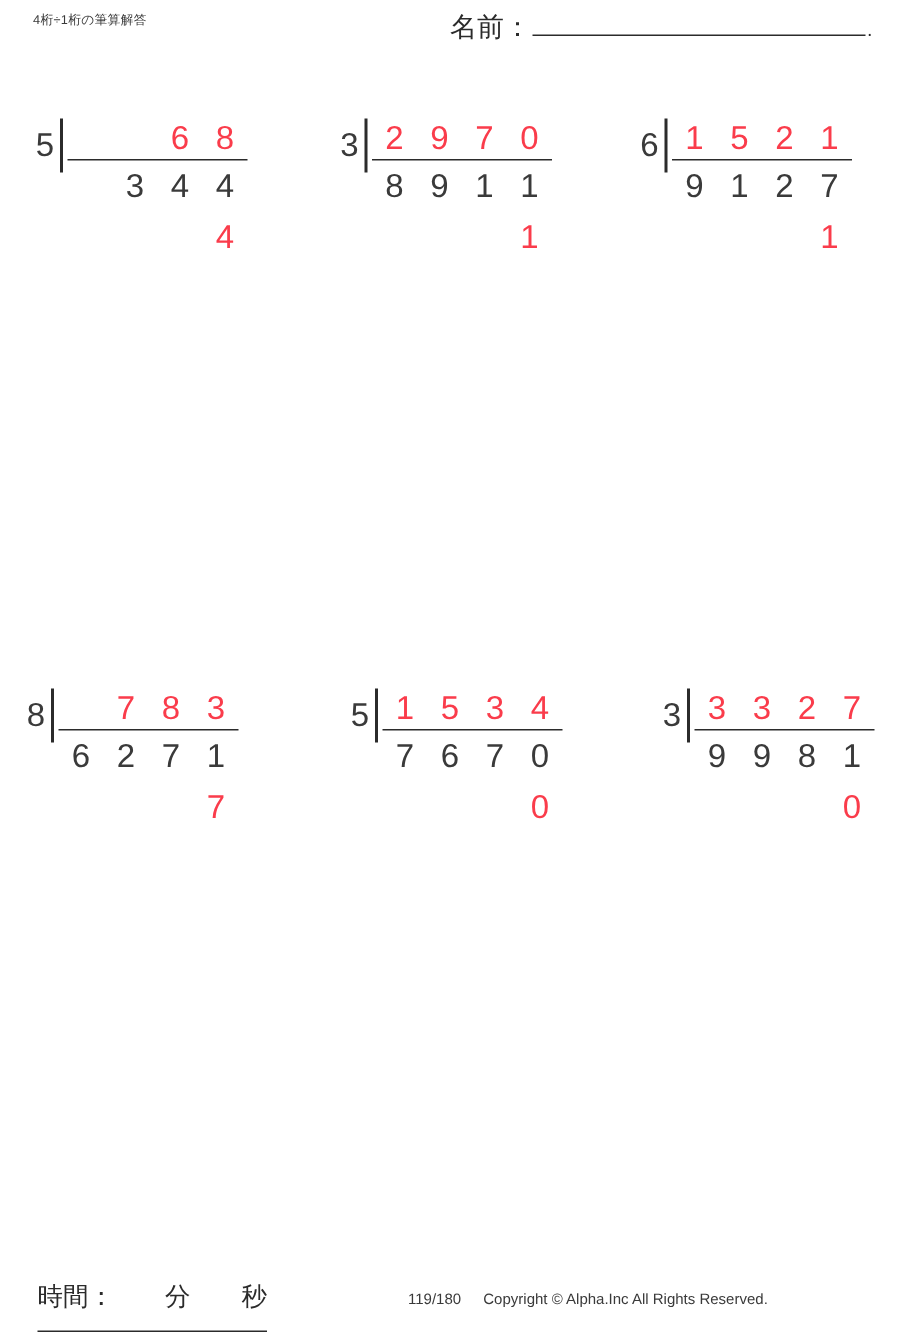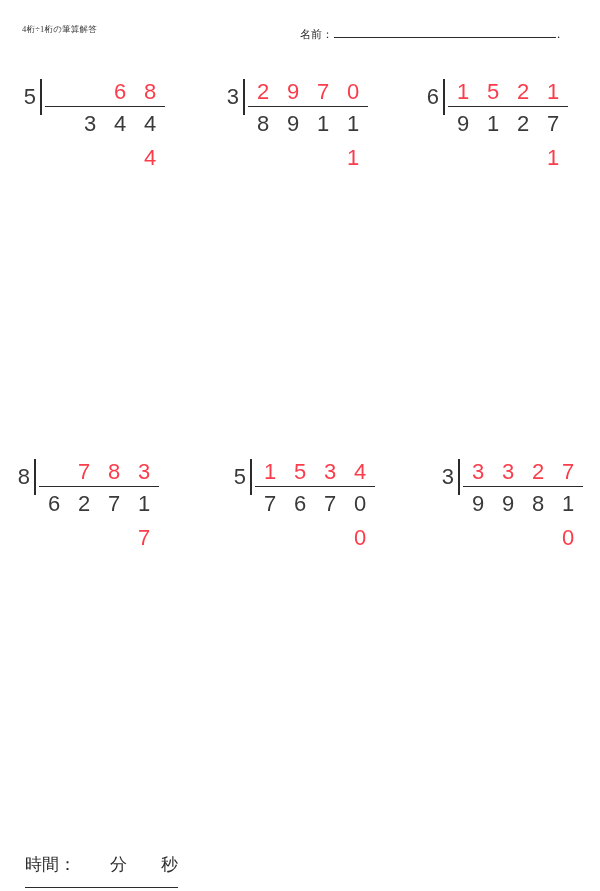--- a/index.html
+++ b/index.html
@@ -12,45 +12,44 @@
     height: 891px;
     position: relative;
     font-family: "Liberation Sans", "DejaVu Sans", sans-serif;
     color: #3a3a3a;
     overflow: hidden;
   }
 
   
   #header {
     position: absolute;
-    left: 0; top: 16px;
+    left: 0; top: 0;
     width: 600px;
     height: 40px;
-    font-family: Liberation Serif, serif;
   }
   #worksheet-title {
     position: absolute;
     left: 22px;
     top: 8px;
     font-size: 8.5px;
     letter-spacing: 0.2px;
     color: #3a3a3a;
     white-space: nowrap;
   }
   #name-field {
     position: absolute;
     left: 300px;
     top: 6px;
     display: flex;
     align-items: baseline;
     font-size: 14px;
     color: #2b2b2b;
     white-space: nowrap;
   }
-  #name-label { font-size: 11px; }
+  #name-label { font-size: 18px; }
   #name-input-line {
     display: inline-block;
     width: 222px;
     border-bottom: 1.4px solid #2b2b2b;
     height: 15px;
     margin-left: 1px;
   }
   #name-period {
     font-size: 13px;
     margin-left: 1px;
@@ -334,13 +333,17 @@
           </div>
         </div>
       </div>
     </div>
 
   </div>
 </div>
 
 <div id="footer">
   <div id="time-field">時間：　　分　　秒</div>
+  <div id="footer-meta">
+    <span id="page-number">119/180</span>
+    <span id="copyright">Copyright © Alpha.Inc All Rights Reserved.</span>
+  </div>
 </div>
 
 </body></html>

